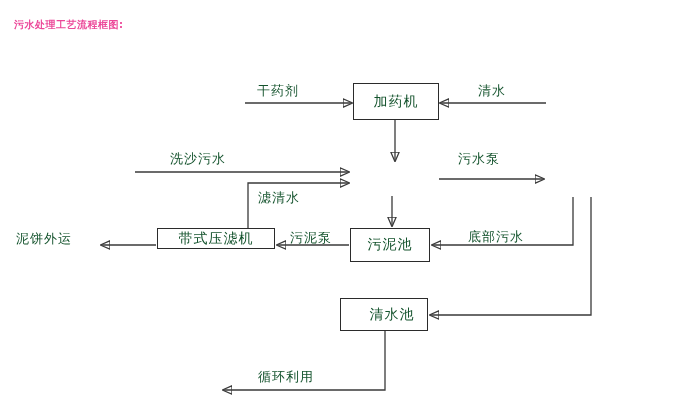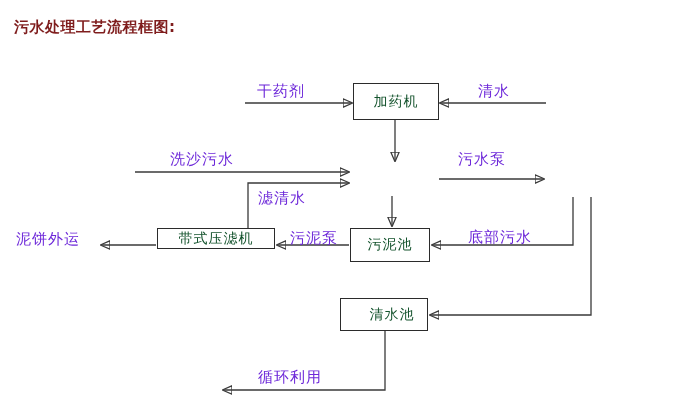--- a/index.html
+++ b/index.html
@@ -14,44 +14,44 @@
     position: relative;
     width: 700px;
     height: 420px;
     background: #ffffff;
     overflow: hidden;
   }
   #diagram-title {
     position: absolute;
     left: 14px;
     top: 18px;
-    font-size: 15px;
+    font-size: 10px;
     font-weight: bold;
-    color: #7f1d1d;
+    color: #ec4899;
     letter-spacing: 0.5px;
     white-space: nowrap;
   }
   .node {
     position: absolute;
     border: 1px solid #2b2b2b;
     background: #ffffff;
     box-sizing: border-box;
     display: flex;
     align-items: center;
     justify-content: center;
     font-size: 14px;
     color: #14532d;
     letter-spacing: 1px;
     z-index: 3;
     white-space: nowrap;
   }
   .edge-label {
     position: absolute;
-    font-size: 15px;
-    color: #6d28d9;
+    font-size: 13px;
+    color: #14532d;
     letter-spacing: 1px;
     white-space: nowrap;
     z-index: 4;
     background: transparent;
   }
   #wires {
     position: absolute;
     left: 0;
     top: 0;
     width: 700px;

